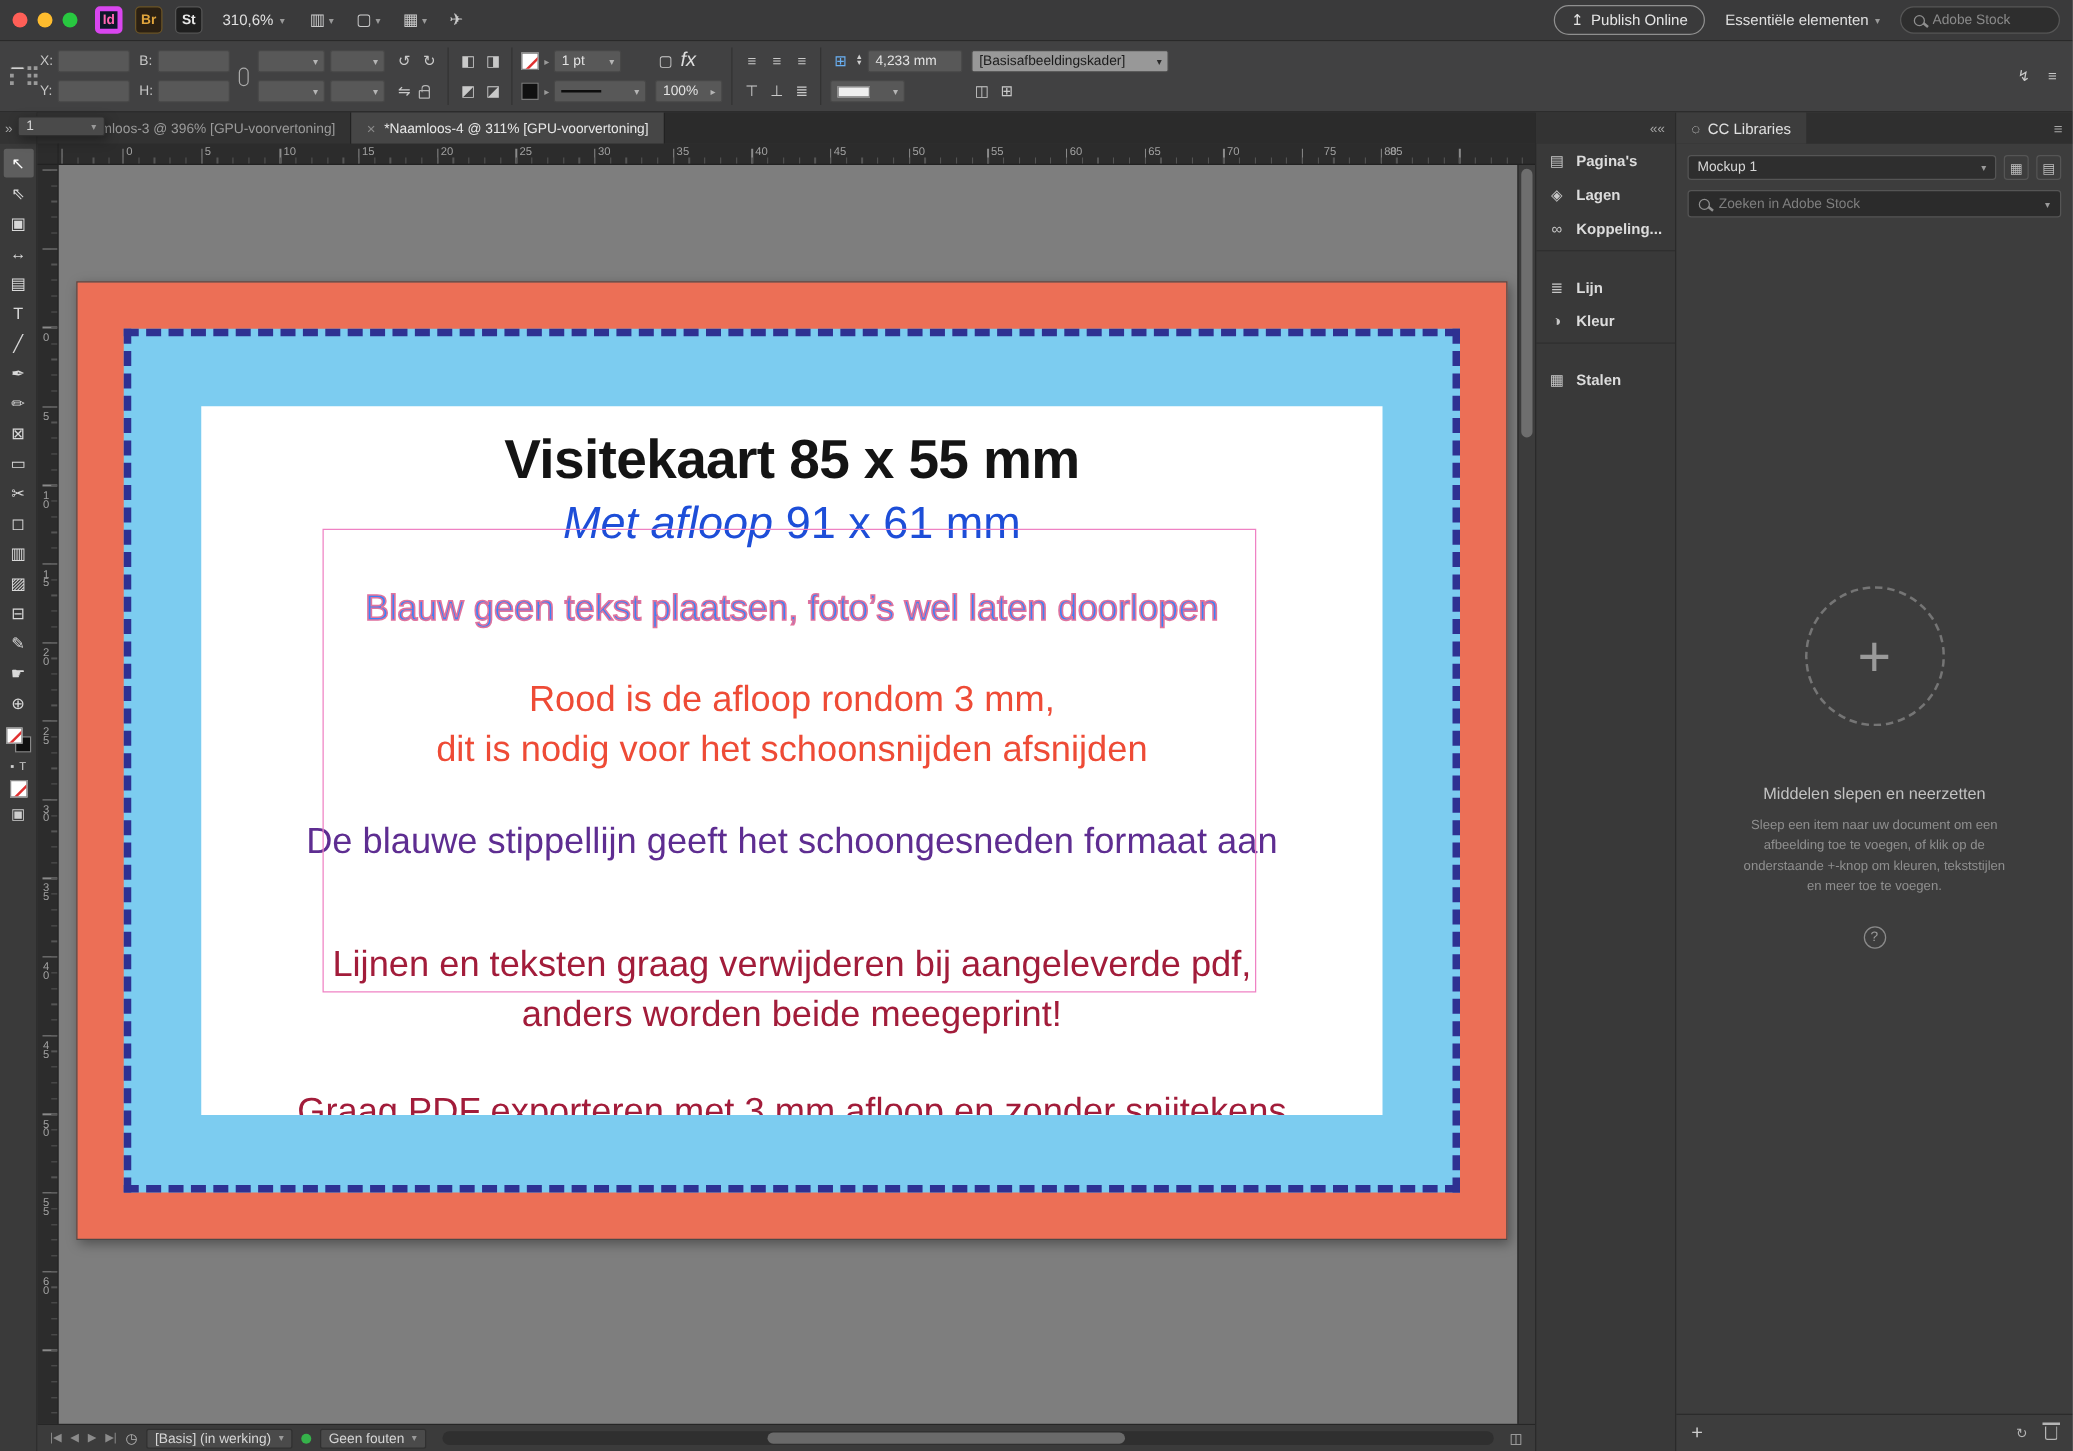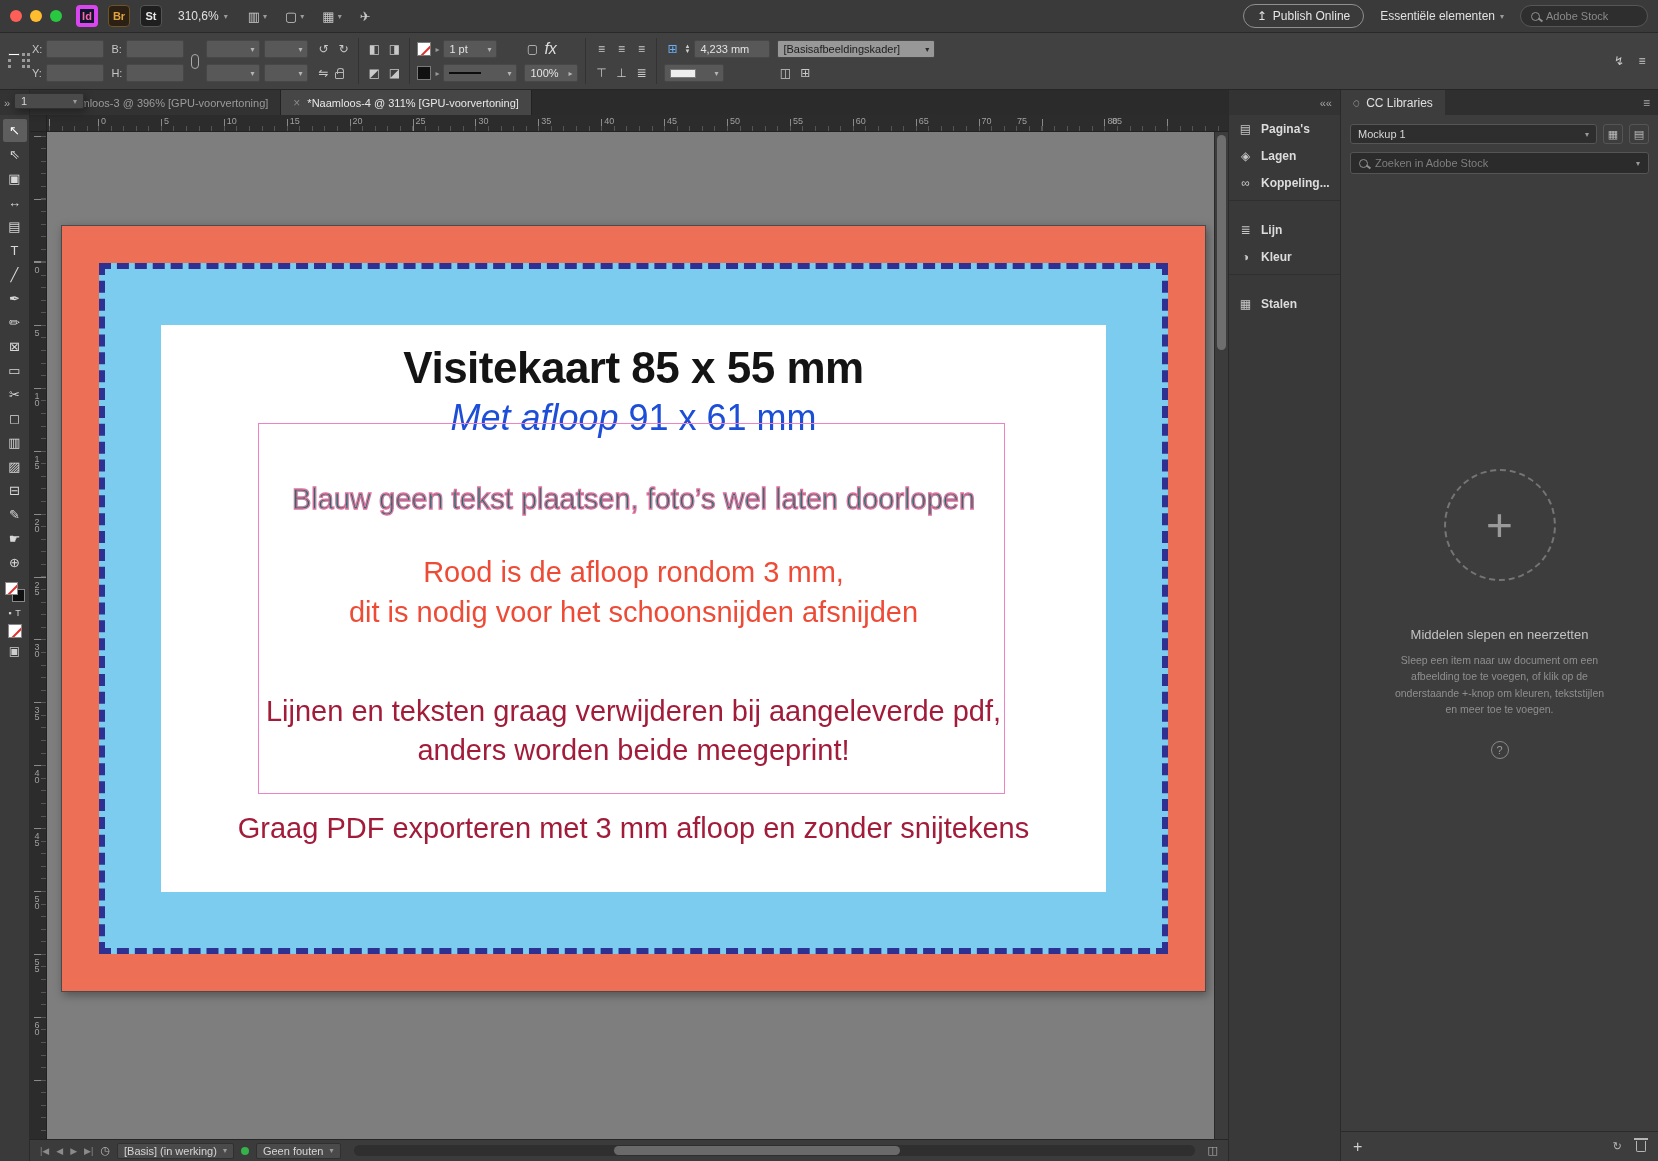--- a/index.html
+++ b/index.html
@@ -110,21 +110,21 @@
 
   
   .page{position:absolute;left:14px;top:93px;width:1145px;height:767px;background:#ec6f56;border:1px solid #4a4a4a;box-shadow:2px 3px 9px rgba(0,0,0,.35)}
   .trim{position:absolute;inset:37px;background:#7cccf0;border:6px dashed #2e3192}
   .safe{position:absolute;inset:56px;background:#fff;display:flex;flex-direction:column;align-items:center;text-align:center;overflow:hidden}
   .tf-outline{position:absolute;left:97px;top:98px;width:747px;height:371px;border:1px solid #ef82c4;pointer-events:none}
   .card-title{margin-top:18px;font-size:44px;font-weight:700;color:#141414;letter-spacing:-0.5px}
   .card-sub{margin-top:4px;font-size:36px;color:#1d4ed8}
   .card-sub em{font-style:italic}
   .cline{font-size:29px;line-height:1.15}
-  .l-blue{margin-top:44px;color:#0f766e;-webkit-text-stroke:1.3px #e0739e}
+  .l-blue{margin-top:32px;color:#3b82f6;-webkit-text-stroke:1.3px #e0739e}
   .l-red{margin-top:40px;color:#ee4b36}
   .l-purple{margin-top:40px;color:#5e2d91}
   .l-maroon{margin-top:66px;color:#a21c3a}
   .l-footer{margin-top:44px;color:#a21c3a}
   .tight{margin-top:6px}
 
   
   .statusbar{height:22px;background:#3b3b3b;border-top:1px solid #262626;display:flex;align-items:center;gap:7px;padding:0 10px;flex:none;font-size:11px}
   .sb-btn{color:#8b8b8b;font-size:9px}
   .sb-select{display:inline-flex;align-items:center;gap:6px;background:#4a4a4a;border:1px solid #303030;border-radius:2px;height:16px;padding:0 6px;color:#d6d6d6;font-size:11px}
@@ -428,21 +428,21 @@
             <span class="hnum" style="left: 368.5px;">25</span>
             <span class="hnum" style="left: 431.4px;">30</span>
             <span class="hnum" style="left: 494.3px;">35</span>
             <span class="hnum" style="left: 557.2px;">40</span>
             <span class="hnum" style="left: 620.1px;">45</span>
             <span class="hnum" style="left: 683px;">50</span>
             <span class="hnum" style="left: 745.9px;">55</span>
             <span class="hnum" style="left: 808.8px;">60</span>
             <span class="hnum" style="left: 871.7px;">65</span>
             <span class="hnum" style="left: 934.6px;">70</span>
-            <span class="hnum" style="left: 970px;">75</span>
+            <span class="hnum" style="left: 1012px;">75</span>
             <span class="hnum" style="left: 1060.4px;">80</span>
             <span class="hnum" style="left: 1065px;">85</span>
           </div>
       </div>
 
       <div class="canvas-row">
         <div class="vruler">
             <span class="vnum" style="top: 133px;">0</span>
             <span class="vnum" style="top: 195.9px;">5</span>
             <span class="vnum" style="top: 258.8px;">10</span>
@@ -461,20 +461,21 @@
         <div class="pasteboard">
           <div class="page">
             <div class="trim">
               <div class="safe">
                 <div class="tf-outline"></div>
                 <div class="card-title">Visitekaart 85 x 55 mm</div>
                 <div class="card-sub"><em>Met afloop</em><span> 91 x 61 mm</span></div>
                 <p class="cline l-blue">Blauw geen tekst plaatsen, foto’s wel laten doorlopen</p>
                 <p class="cline l-red">Rood is de afloop rondom 3 mm,</p>
                 <p class="cline l-red tight">dit is nodig voor het schoonsnijden afsnijden</p>
+                <p class="cline l-purple">De blauwe stippellijn geeft het schoongesneden formaat aan</p>
                 <p class="cline l-maroon">Lijnen en teksten graag verwijderen bij aangeleverde pdf,</p>
                 <p class="cline l-maroon tight">anders worden beide meegeprint!</p>
                 <p class="cline l-footer">Graag PDF exporteren met 3 mm afloop en zonder snijtekens</p>
               </div>
             </div>
           </div>
         </div>
 
         <div class="vscroll">
           <div class="vthumb"></div>

